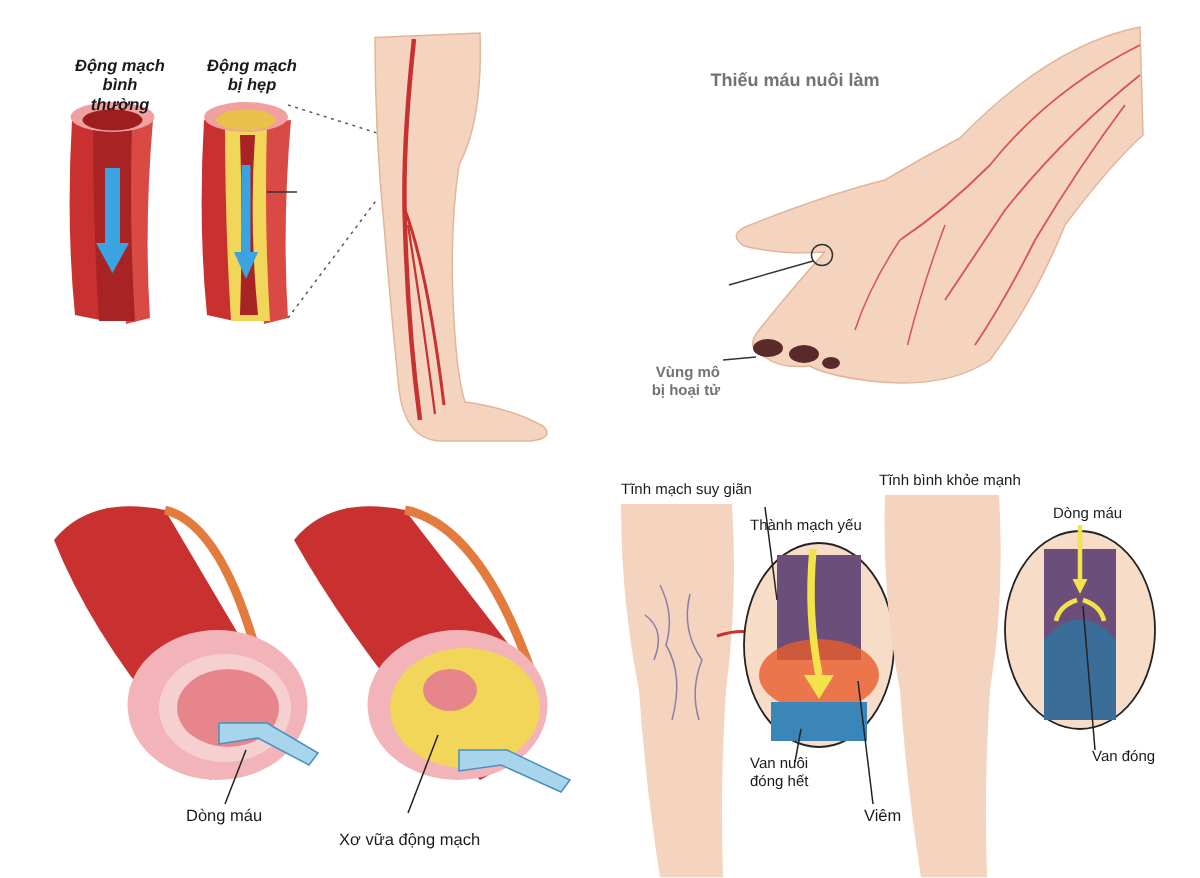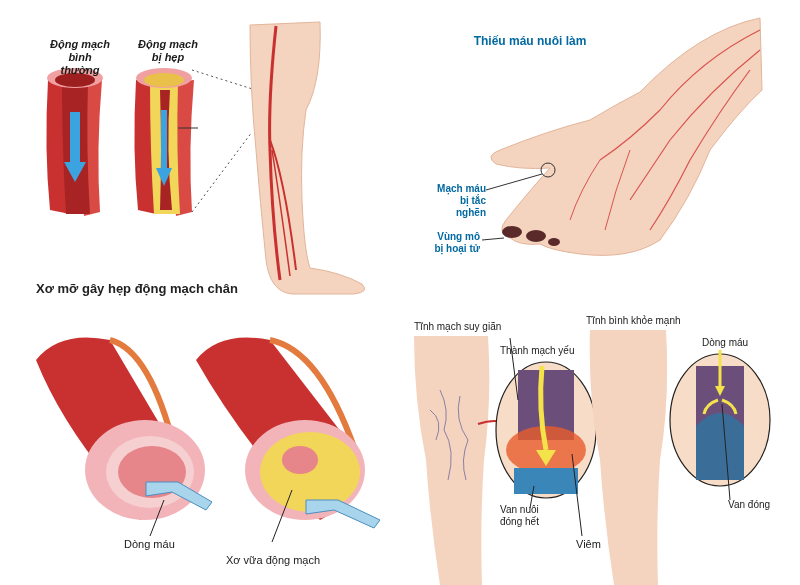--- a/index.html
+++ b/index.html
@@ -1,20 +1,20 @@
 <!DOCTYPE html>
 <html><head>
 <meta charset="utf-8">
 <style>
   * { margin:0; padding:0; box-sizing:border-box; }
   body { width:800px; height:585px; background:#ffffff; position:relative; overflow:hidden; font-family:"Liberation Sans", sans-serif; }
   .panel { position:absolute; }
   .label { position:absolute; color:#1a1a1a; font-size:11px; line-height:13px; }
   .label.bold { font-weight:bold;font-style:italic; }
-  .label.navy { color:#0369a1; font-weight:bold; }
+  .label.navy { color:#737373; font-weight:bold;margin-top:12px; }
   .label.center { text-align:center; }
   svg { position:absolute; left:0; top:0; }
 </style>
 </head>
 <body>
 
 <div class="panel" style="left:0;top:0;width:400px;height:300px;">
   <svg width="400" height="300">
 
     <g>
@@ -51,21 +51,20 @@
     </g>
   </svg>
   <div class="label bold center" style="left:48px;top:38px;width:64px;">
     <div>Động mạch</div>
     <div>bình thường</div>
   </div>
   <div class="label bold center" style="left:136px;top:38px;width:64px;">
     <div>Động mạch</div>
     <div>bị hẹp</div>
   </div>
-  <div class="label" style="left:36px;top:282px;font-size:13px;font-weight:bold;color:#222;">Xơ mỡ gây hẹp động mạch chân</div>
 </div>
 
 <div class="panel" style="left:400px;top:0;width:400px;height:300px;">
   <svg width="400" height="300">
     <g>
       <path d="M240,92 Q300,30 360,18 L362,90 Q340,110 310,150 Q290,200 260,240 Q230,260 180,254 Q150,250 140,244 Q120,246 110,238 Q96,232 106,220 Q130,190 150,168 Q120,170 96,164 Q84,156 100,150 Q150,130 190,120 Q215,105 240,92 Z" fill="#f4d3bf" stroke="#e2b59a" stroke-width="1"></path>
       <path d="M360,30 Q300,60 260,110 Q230,140 200,160" fill="none" stroke="#d9544f" stroke-width="1.2"></path>
       <path d="M360,50 Q310,90 270,140 Q250,170 230,200" fill="none" stroke="#d9544f" stroke-width="1.2"></path>
       <path d="M350,70 Q320,110 290,160 Q270,200 250,230" fill="none" stroke="#d9544f" stroke-width="1.2"></path>
       <path d="M200,160 Q180,190 170,220" fill="none" stroke="#d9544f" stroke-width="1"></path>
@@ -73,24 +72,20 @@
       <ellipse cx="112" cy="232" rx="10" ry="6" fill="#5a2a2a"></ellipse>
       <ellipse cx="136" cy="236" rx="10" ry="6" fill="#5a2a2a"></ellipse>
       <ellipse cx="154" cy="242" rx="6" ry="4" fill="#5a2a2a"></ellipse>
       <circle cx="148" cy="170" r="7" fill="none" stroke="#333" stroke-width="1"></circle>
       <line x1="142" y1="174" x2="86" y2="190" stroke="#333" stroke-width="1"></line>
       <line x1="104" y1="238" x2="82" y2="240" stroke="#333" stroke-width="1"></line>
     </g>
   </svg>
   <div class="label navy center" style="left:60px;top:34px;width:140px;font-size:12px;line-height:14px;">
     <div>Thiếu máu nuôi làm</div>
-  </div>
-  <div class="label navy" style="left:30px;top:183px;font-size:10px;line-height:12px;text-align:right;width:56px;">
-    <div>Mạch máu</div>
-    <div>bị tắc nghẽn</div>
   </div>
   <div class="label navy" style="left:30px;top:231px;font-size:10px;line-height:12px;text-align:right;width:50px;">
     <div>Vùng mô</div>
     <div>bị hoại tử</div>
   </div>
 </div>
 
 <div class="panel" style="left:0;top:300px;width:400px;height:285px;">
   <svg width="400" height="285">
 

